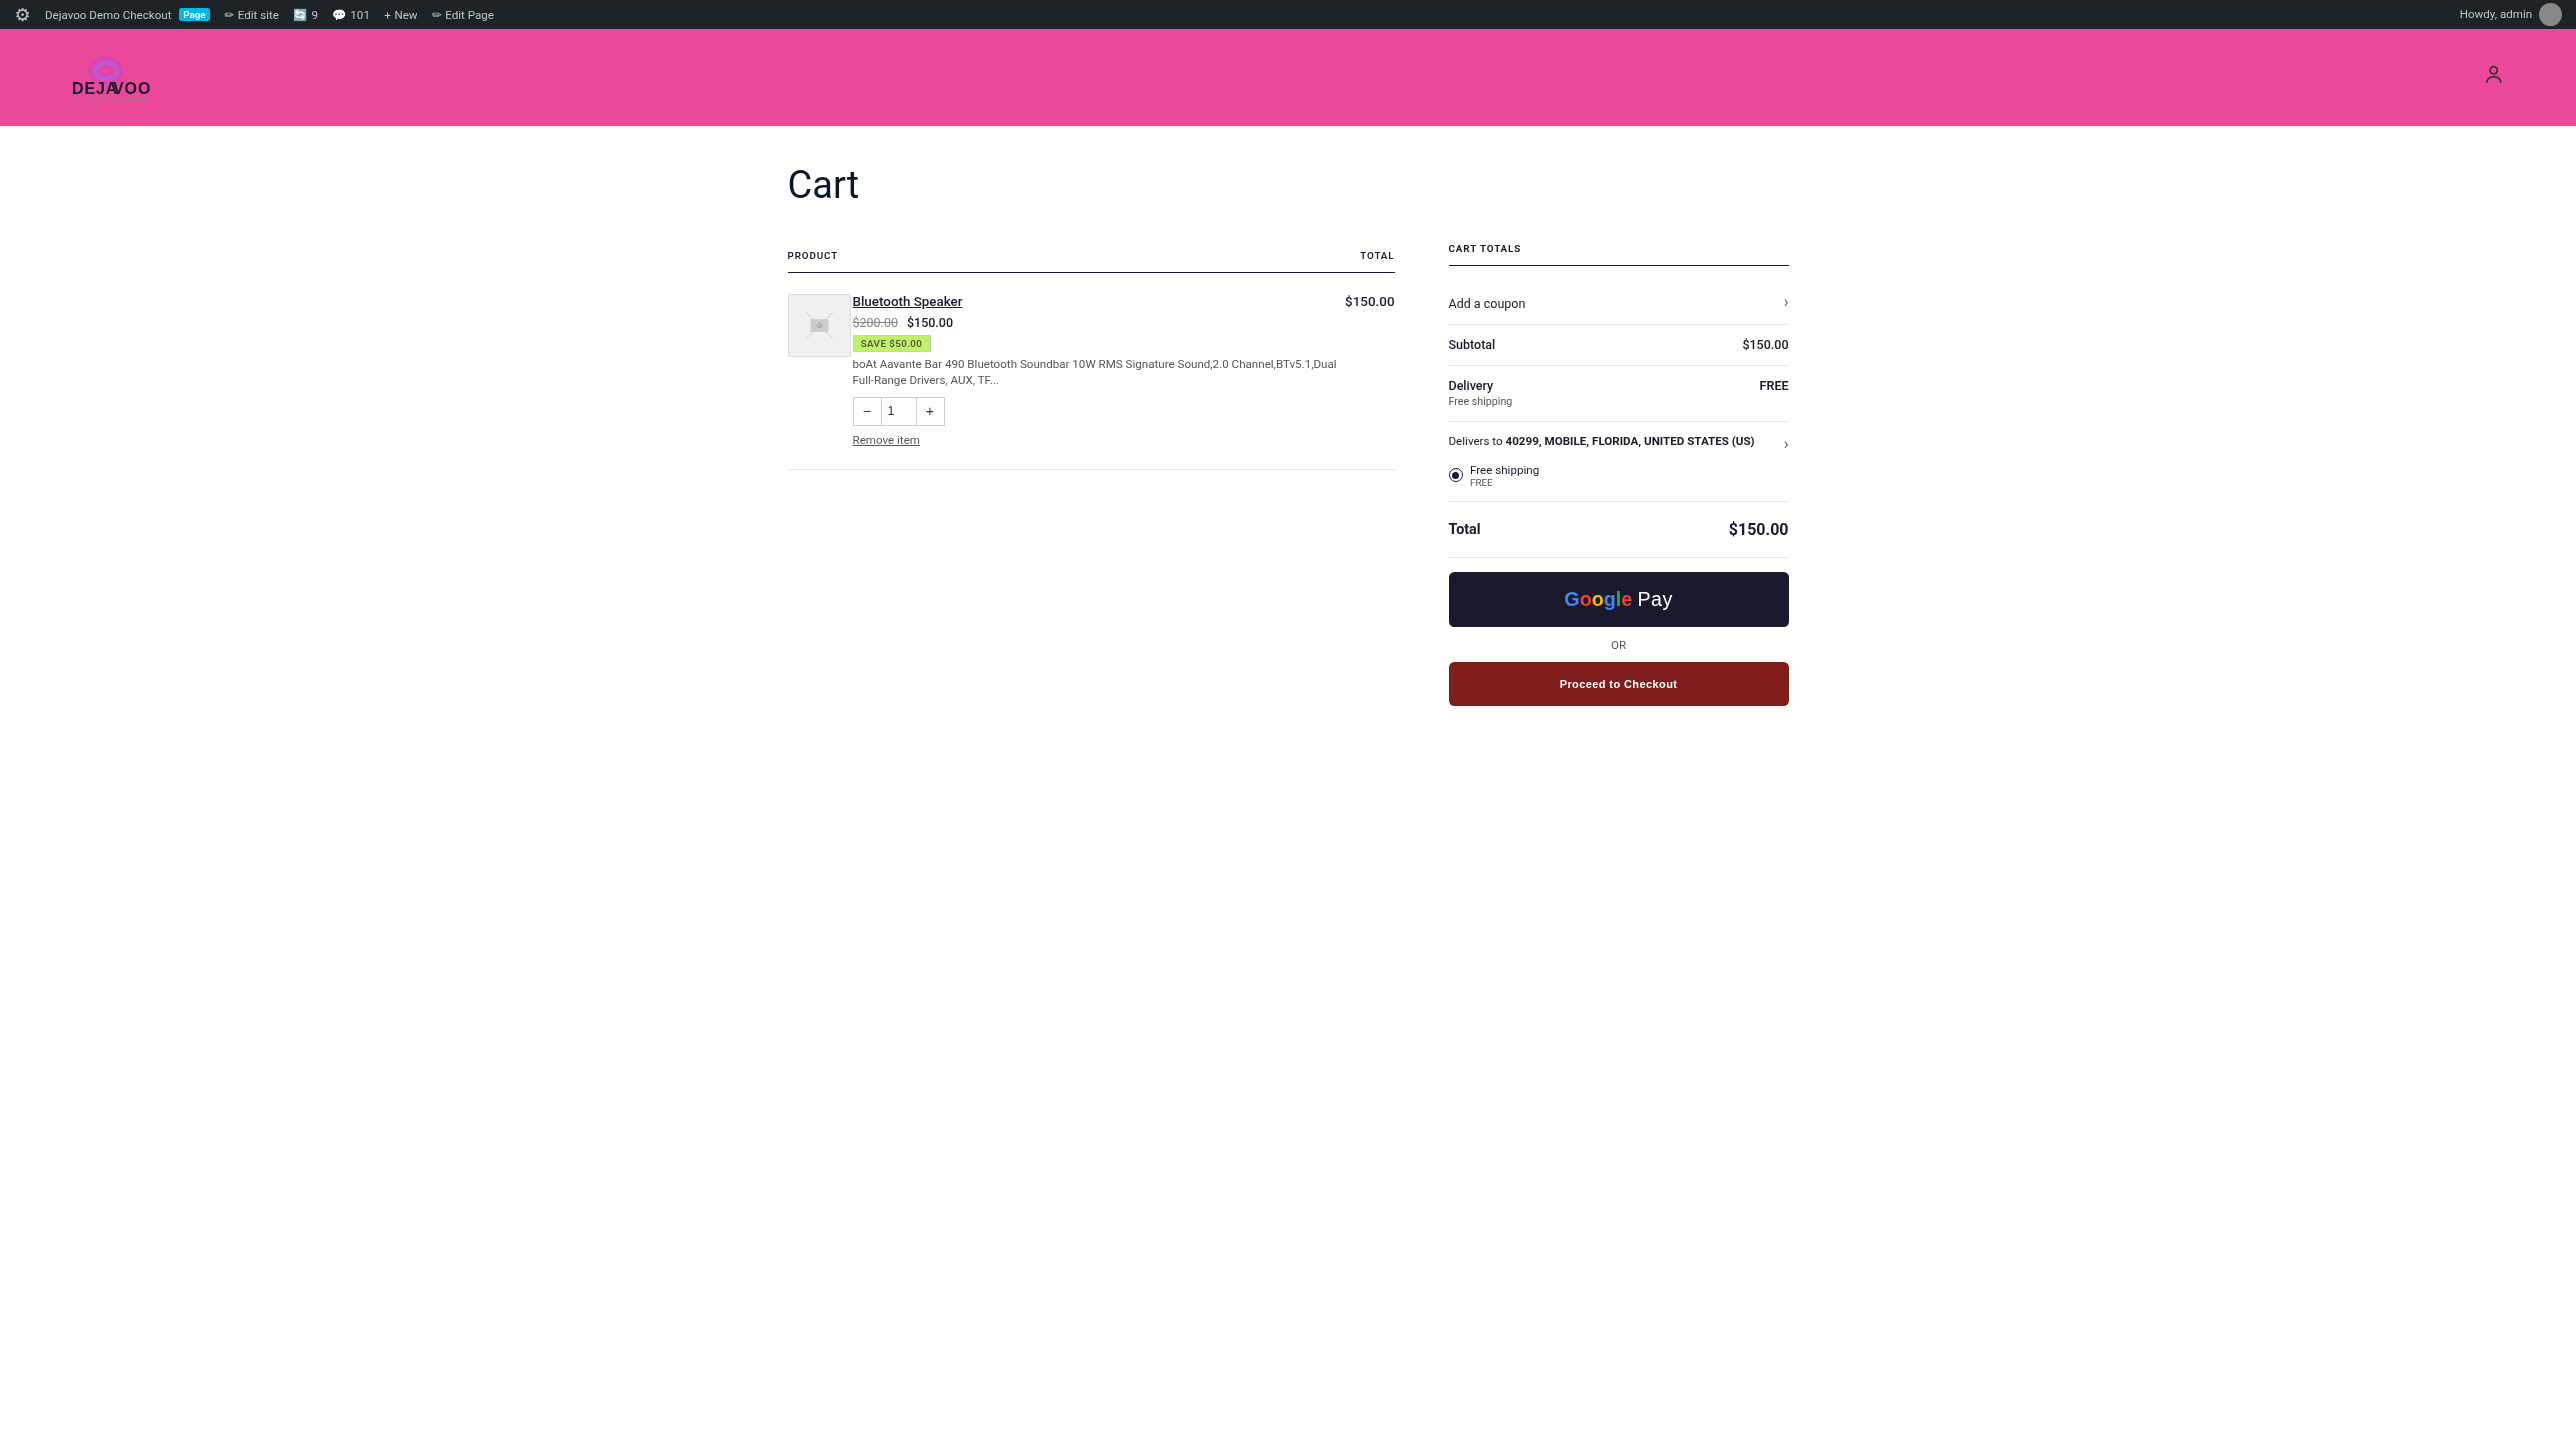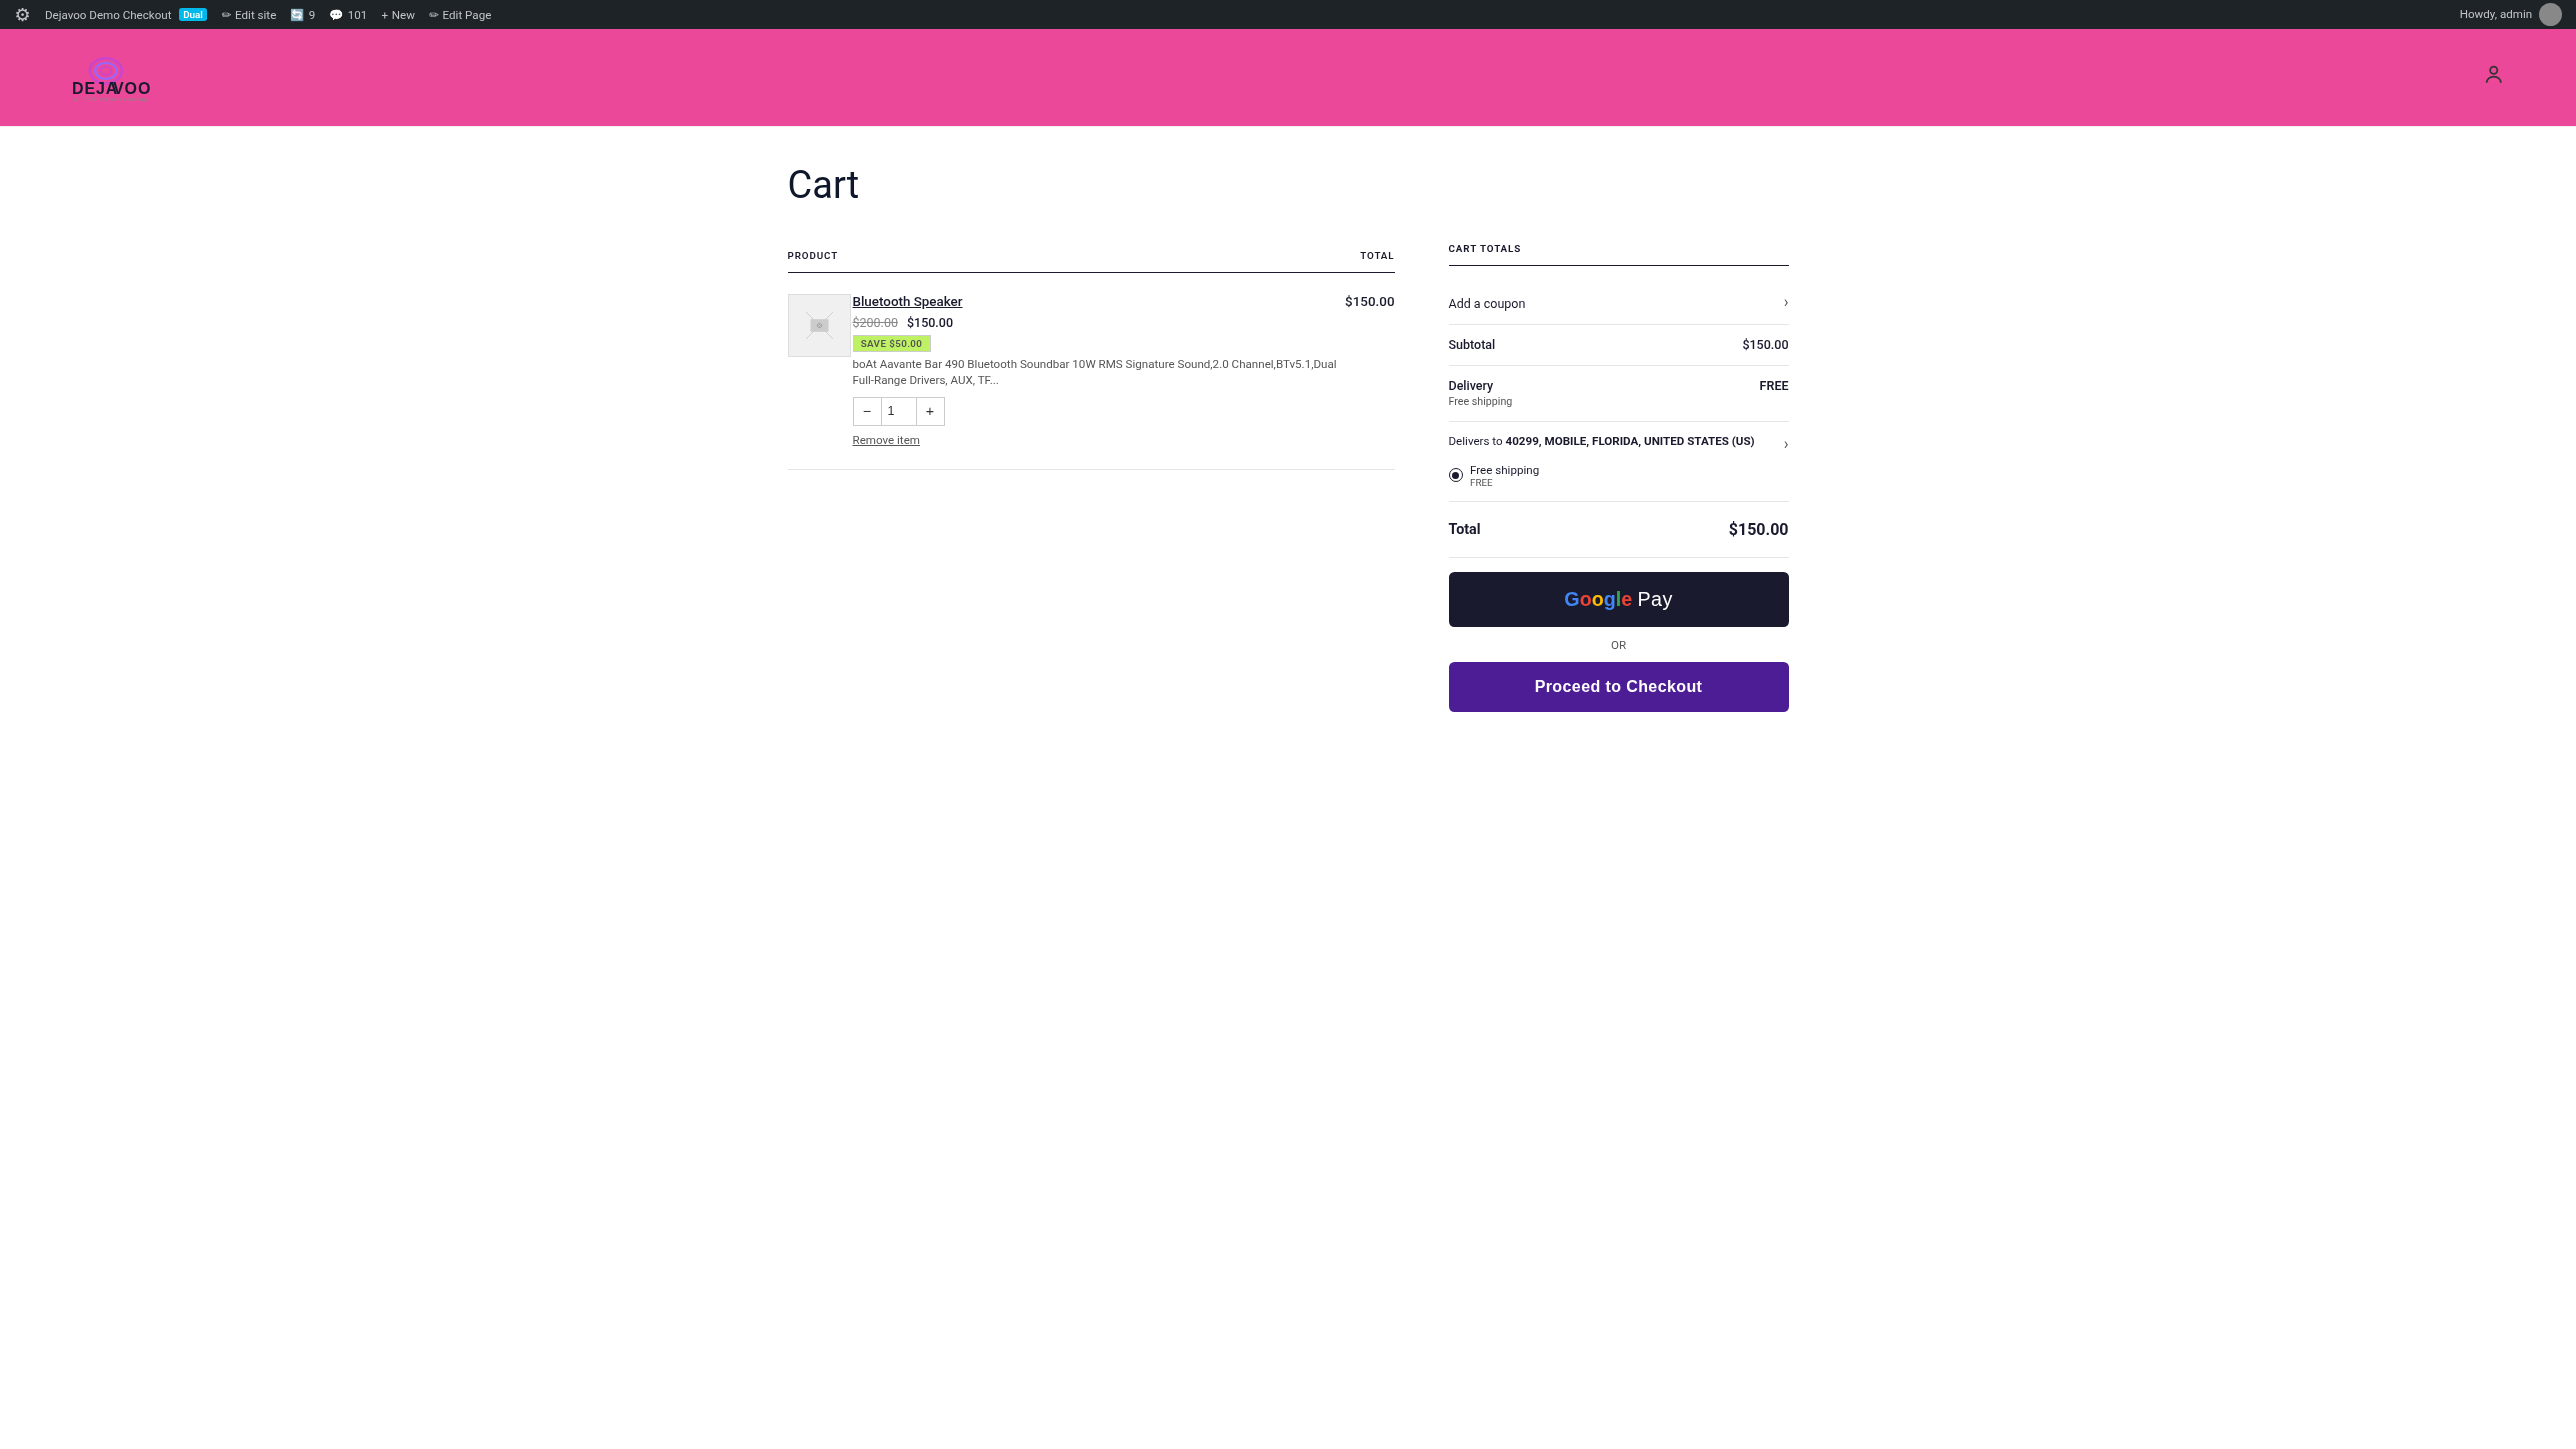--- a/index.html
+++ b/index.html
@@ -379,41 +379,41 @@
 
     .or-divider {
       text-align: center;
       color: #555;
       font-size: 11.6px;
       margin: 10.7px 0;
     }
 
     .checkout-btn {
       width: 100%;
-      background: #4c1d95;
+      background: #7f1d1d;
       color: #fff;
       border: none;
       border-radius: 5.4px;
       padding: 16px;
-      font-size: 16px;
+      font-size: 11px;
       font-weight: 600;
       cursor: pointer;
       letter-spacing: 0.4px;
     }
   </style>
 </head>
 <body>
 
 <div id="admin-bar">
   <div class="admin-bar-item">
     <span style="font-size:18px;">⚙</span>
   </div>
   <div class="admin-bar-item">
     <span>Dejavoo Demo Checkout</span>
-    <span class="live-badge">Dual</span>
+    <span class="live-badge">Page</span>
   </div>
   <div class="admin-bar-item">
     <span>✏</span>
     <span>Edit site</span>
   </div>
   <div class="admin-bar-item">
     <span>🔄</span>
     <span>9</span>
   </div>
   <div class="admin-bar-item">

